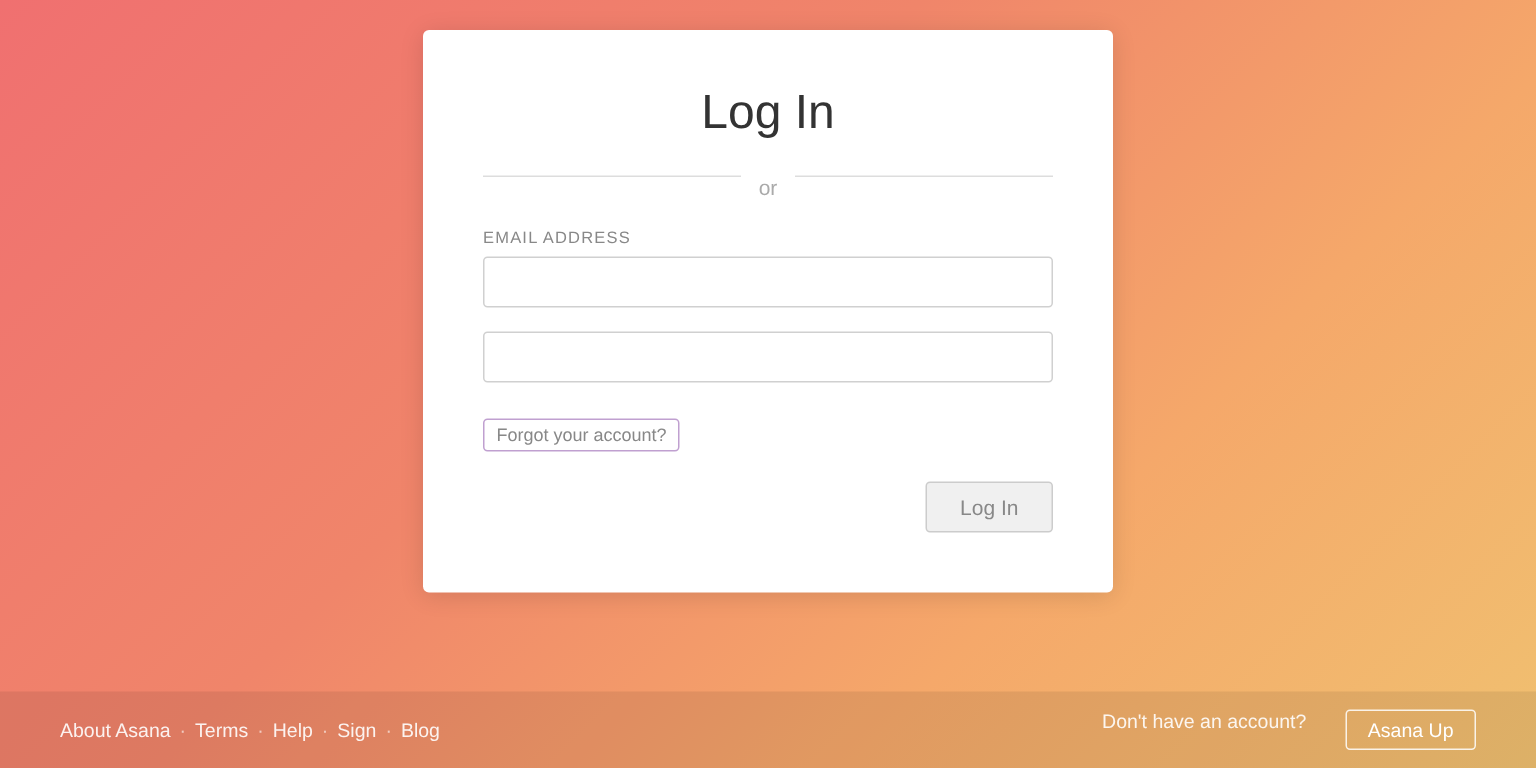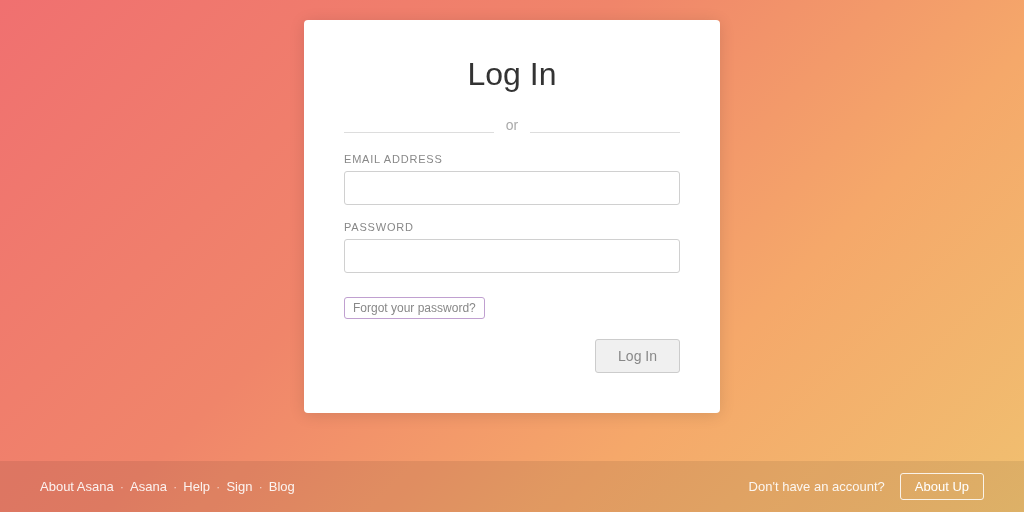--- a/index.html
+++ b/index.html
@@ -22,21 +22,21 @@
       align-items: center;
       justify-content: space-between;
       height: 100%;
       width: 100%;
       padding: 20px 0 0 0;
     }
 
     .card {
       background: #fff;
       border-radius: 4px;
-      width: 416px;
+      width: 460px;
       padding: 36px 40px 40px 40px;
       box-shadow: 0 2px 16px rgba(0,0,0,0.12);
       flex-shrink: 0;
     }
 
     .card-title {
       font-size: 32px;
       font-weight: 300;
       color: #333;
       text-align: center;
@@ -53,21 +53,21 @@
       padding: 10px 20px;
       font-size: 15px;
       font-weight: 500;
       cursor: pointer;
       text-align: center;
       letter-spacing: 0.3px;
     }
 
     .divider {
       display: flex;
-      align-items: flex-end;
+      align-items: flex-start;
       margin: 20px 0;
       color: #aaa;
       font-size: 14px;
     }
 
     .divider::before, .divider::after {
       content: '';
       flex: 1;
       height: 1px;
       background: #ddd;
@@ -154,22 +154,21 @@
       text-align: center;
     }
 
     .footer-links .dot {
       color: rgba(255,255,255,0.6);
       cursor: default;
     }
 
     .footer-right {
       display: flex;
-      align-items: center;
-      gap: 15px;
+      gap: 26px;
       font-size: 13px;
       color: rgba(255,255,255,0.9);
     }
 
     .signup-btn {
       border: 1px solid rgba(255,255,255,0.85);
       border-radius: 3px;
       background: transparent;
       color: #fff;
       padding: 5px 14px;
@@ -189,42 +188,41 @@
     <div class="divider">
       <span>or</span>
     </div>
 
     <div class="form-group">
       <label class="form-label">EMAIL ADDRESS</label>
       <input class="form-input" type="email" style="">
     </div>
 
     <div class="form-group">
-      <label class="form-label">PASSWORD</label>
       <input class="form-input" type="password" style="">
     </div>
 
-    <a class="forgot-link">Forgot your password?</a>
+    <a class="forgot-link">Forgot your account?</a>
 
     <div class="login-btn-row">
       <button class="login-btn">Log In</button>
     </div>
   </div>
 
   <div class="footer">
     <div class="footer-links">
       <span>About Asana</span>
       <span class="dot">·</span>
-      <span>Asana</span>
+      <span>Terms</span>
       <span class="dot">·</span>
       <span>Help</span>
       <span class="dot">·</span>
       <span>Sign</span>
       <span class="dot">·</span>
       <span>Blog</span>
     </div>
     <div class="footer-right">
       <span>Don't have an account?</span>
-      <button class="signup-btn">About Up</button>
+      <button class="signup-btn">Asana Up</button>
     </div>
   </div>
 
 </div>
 
 </body></html>

